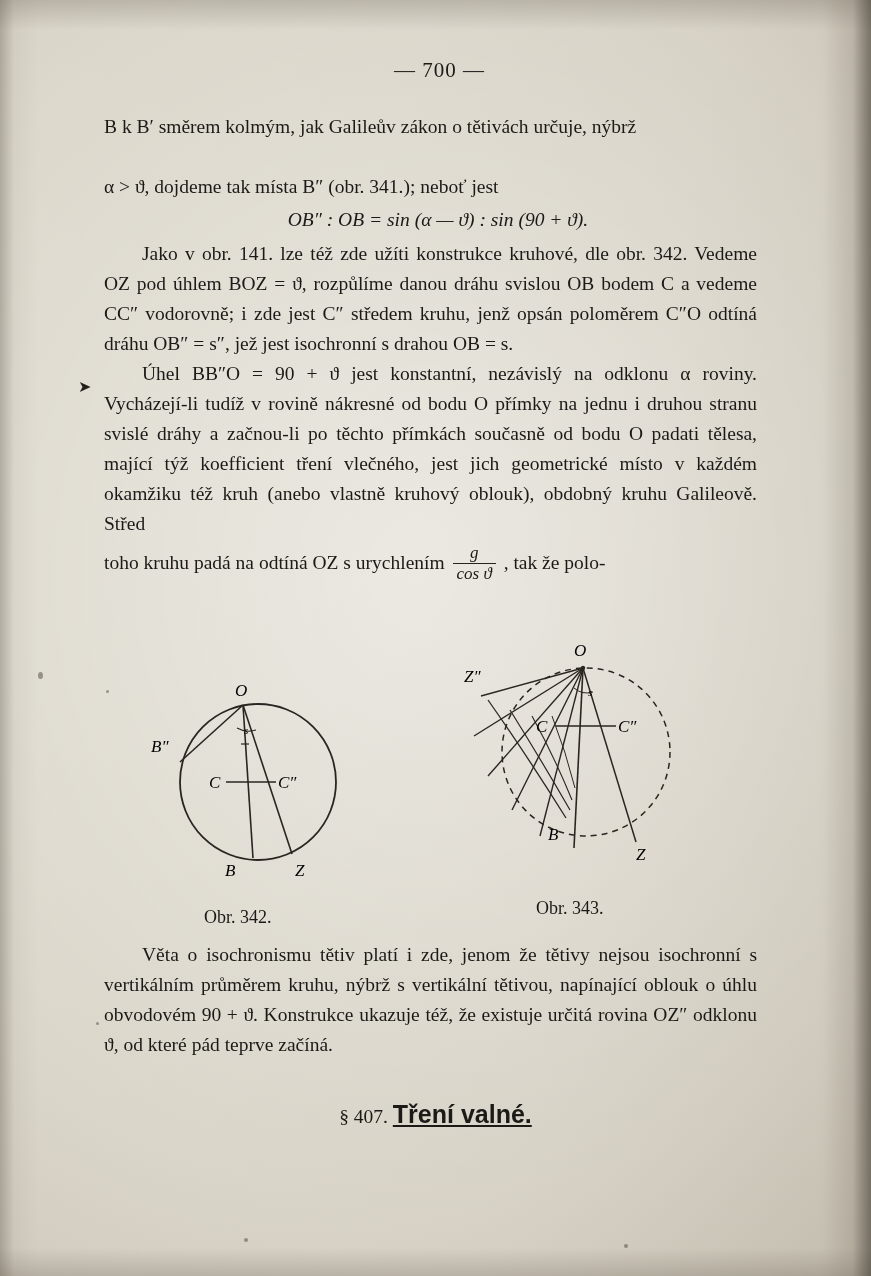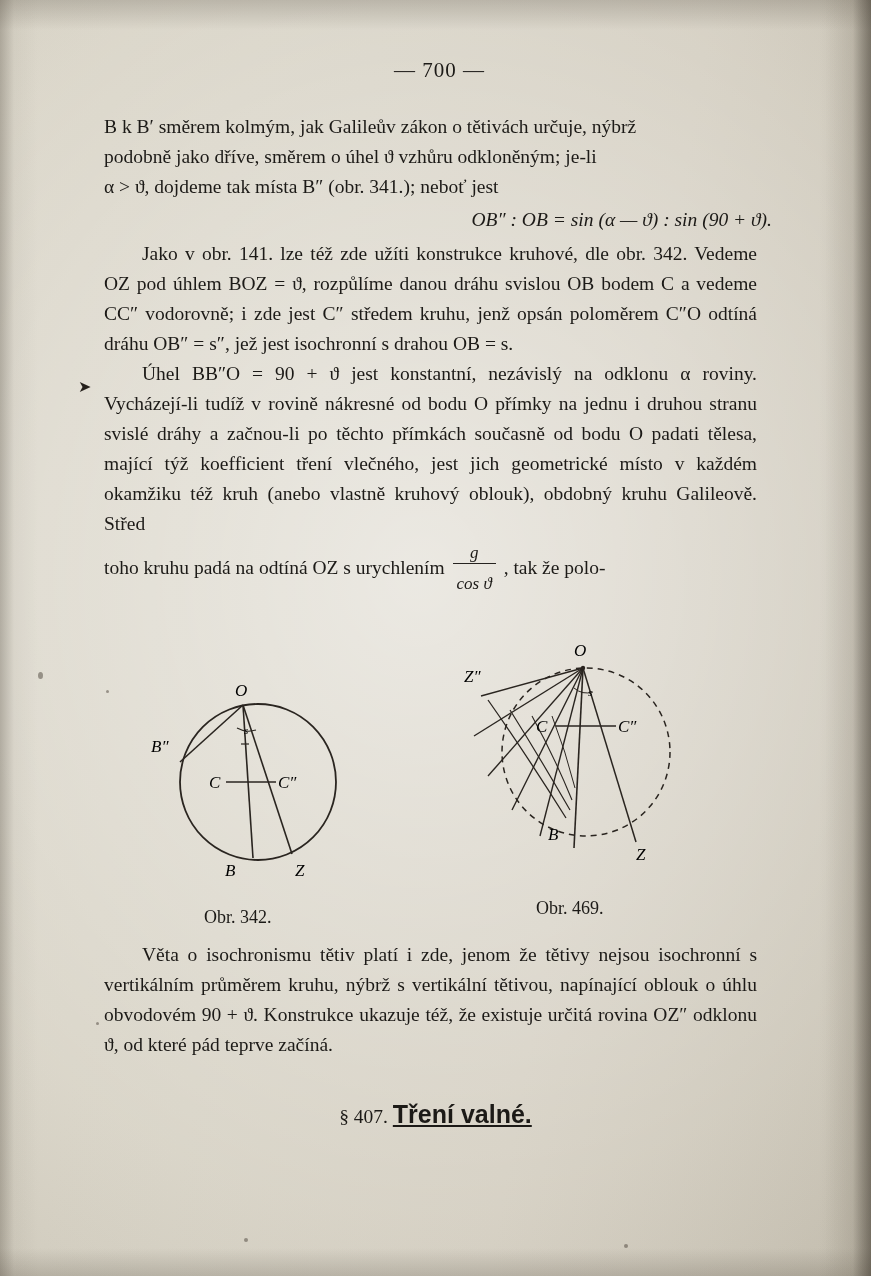--- a/index.html
+++ b/index.html
@@ -67,21 +67,21 @@
     line-height: 30px;
     text-align: justify;
   }
   p {
     margin: 0 15px 0 0;
   }
   p.indent {
     text-indent: 38px;
   }
   .math-line {
-    text-align: right;
+    text-align: center;
     margin: 3px 0 4px 0;
     font-size: 19.5px;
   }
   i, .it {
     font-style: italic;
   }
   .frac {
     display: inline-block;
     vertical-align: middle;
     text-align: center;
@@ -92,21 +92,21 @@
     position: relative;
     top: -1px;
   }
   .frac .num {
     display: block;
     padding: 0 6px 1px 6px;
   }
   .frac .den {
     display: block;
     border-top: 1px solid #262320;
-    padding: 11px 4px 0 4px;
+    padding: 1px 4px 0 4px;
   }
   .para-mark {
     position: absolute;
     left: 78px;
     top: 377px;
     font-size: 16px;
     color: #241f1b;
   }
   
   .figures {
@@ -182,21 +182,21 @@
 <div class="edge-curl"></div>
 
 <div class="content">
 
   <div class="page-number">— 700 —</div>
 
   <div class="textcol">
     <p>
       <span class="it"></span>
       <span>B k B′ směrem kolmým, jak Galileův zákon o tětivách určuje, nýbrž</span><br>
-      <span>podobně jako dříve, směrem o úhel ϑ vzhůru odkloněným; je-li</span><br>
+      <br>
       <span>α &gt; ϑ, dojdeme tak místa B″ (obr. 341.); neboť jest</span>
     </p>
     <div class="math-line it">OB″ : OB = sin (α — ϑ) : sin (90 + ϑ).</div>
     <p class="indent">Jako v obr. 141. lze též zde užíti konstrukce kruhové, dle obr. 342. Vedeme OZ pod úhlem BOZ = ϑ, rozpůlíme danou dráhu svislou OB bodem C a vedeme CC″ vodorovně; i zde jest C″ středem kruhu, jenž opsán poloměrem C″O odtíná dráhu OB″ = s″, jež jest isochronní s drahou OB = s.</p>
     <p class="indent">Úhel BB″O = 90 + ϑ jest konstantní, nezávislý na odklonu α roviny. Vycházejí-li tudíž v rovině nákresné od bodu O přímky na jednu i druhou stranu svislé dráhy a začnou-li po těchto přímkách současně od bodu O padati tělesa, mající týž koefficient tření vlečného, jest jich geometrické místo v každém okamžiku též kruh (anebo vlastně kruhový oblouk), obdobný kruhu Galileově. Střed</p>
     <p style="margin-top:6px;">
       <span>toho kruhu padá na odtíná OZ s urychlením</span>
       <span class="frac">
         <span class="num">g</span>
         <span class="den">cos ϑ</span>
@@ -264,21 +264,21 @@
         <text x="522" y="128" font-size="17">C″</text>
         <text x="452" y="236" font-size="17">B</text>
         <text x="540" y="256" font-size="17">Z</text>
         <text x="492" y="92" font-size="11">s</text>
       </g>
     </svg>
   </div>
 
   <div class="fig-captions">
     <span class="cap342">Obr. 342.</span>
-    <span class="cap343">Obr. 469.</span>
+    <span class="cap343">Obr. 343.</span>
   </div>
 
   <div class="lower-text">
     <p class="indent">Věta o isochronismu tětiv platí i zde, jenom že tětivy nejsou isochronní s vertikálním průměrem kruhu, nýbrž s vertikální tětivou, napínající oblouk o úhlu obvodovém 90 + ϑ. Konstrukce ukazuje též, že existuje určitá rovina OZ″ odklonu ϑ, od které pád teprve začíná.</p>
   </div>
 
   <div class="section-head">
     <span>§ 407.</span>
     <b>Tření valné.</b>
   </div>

